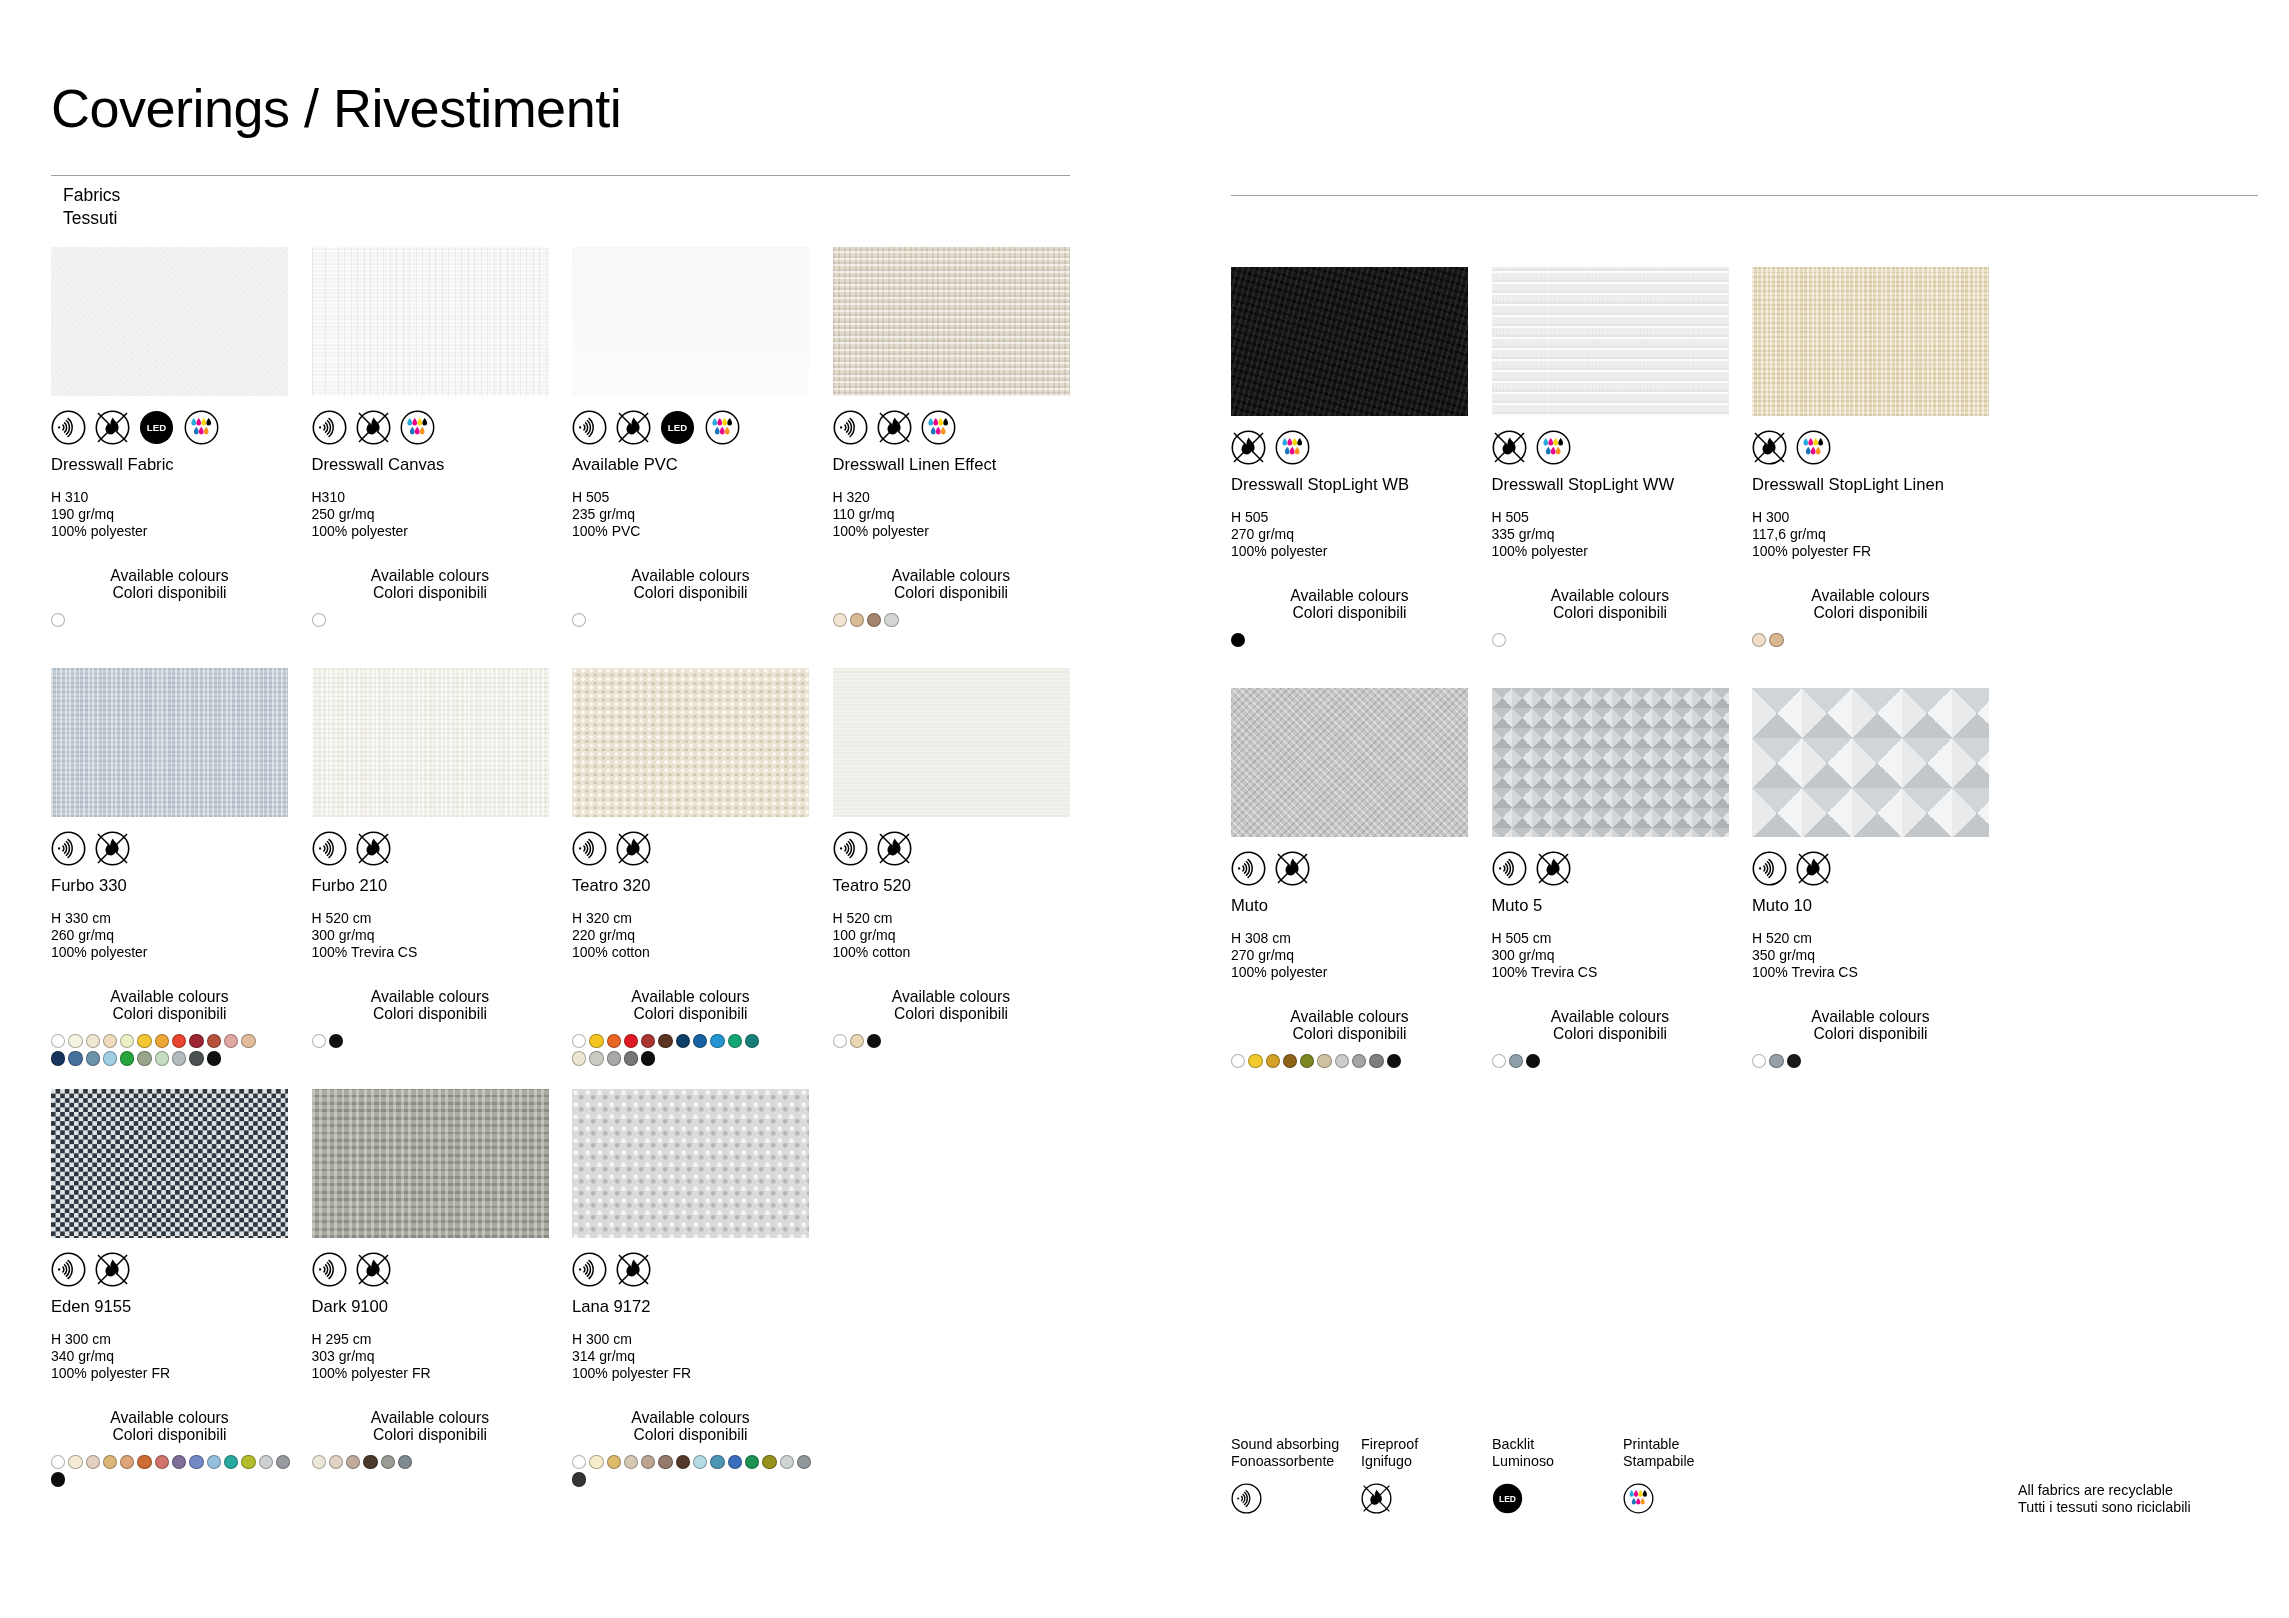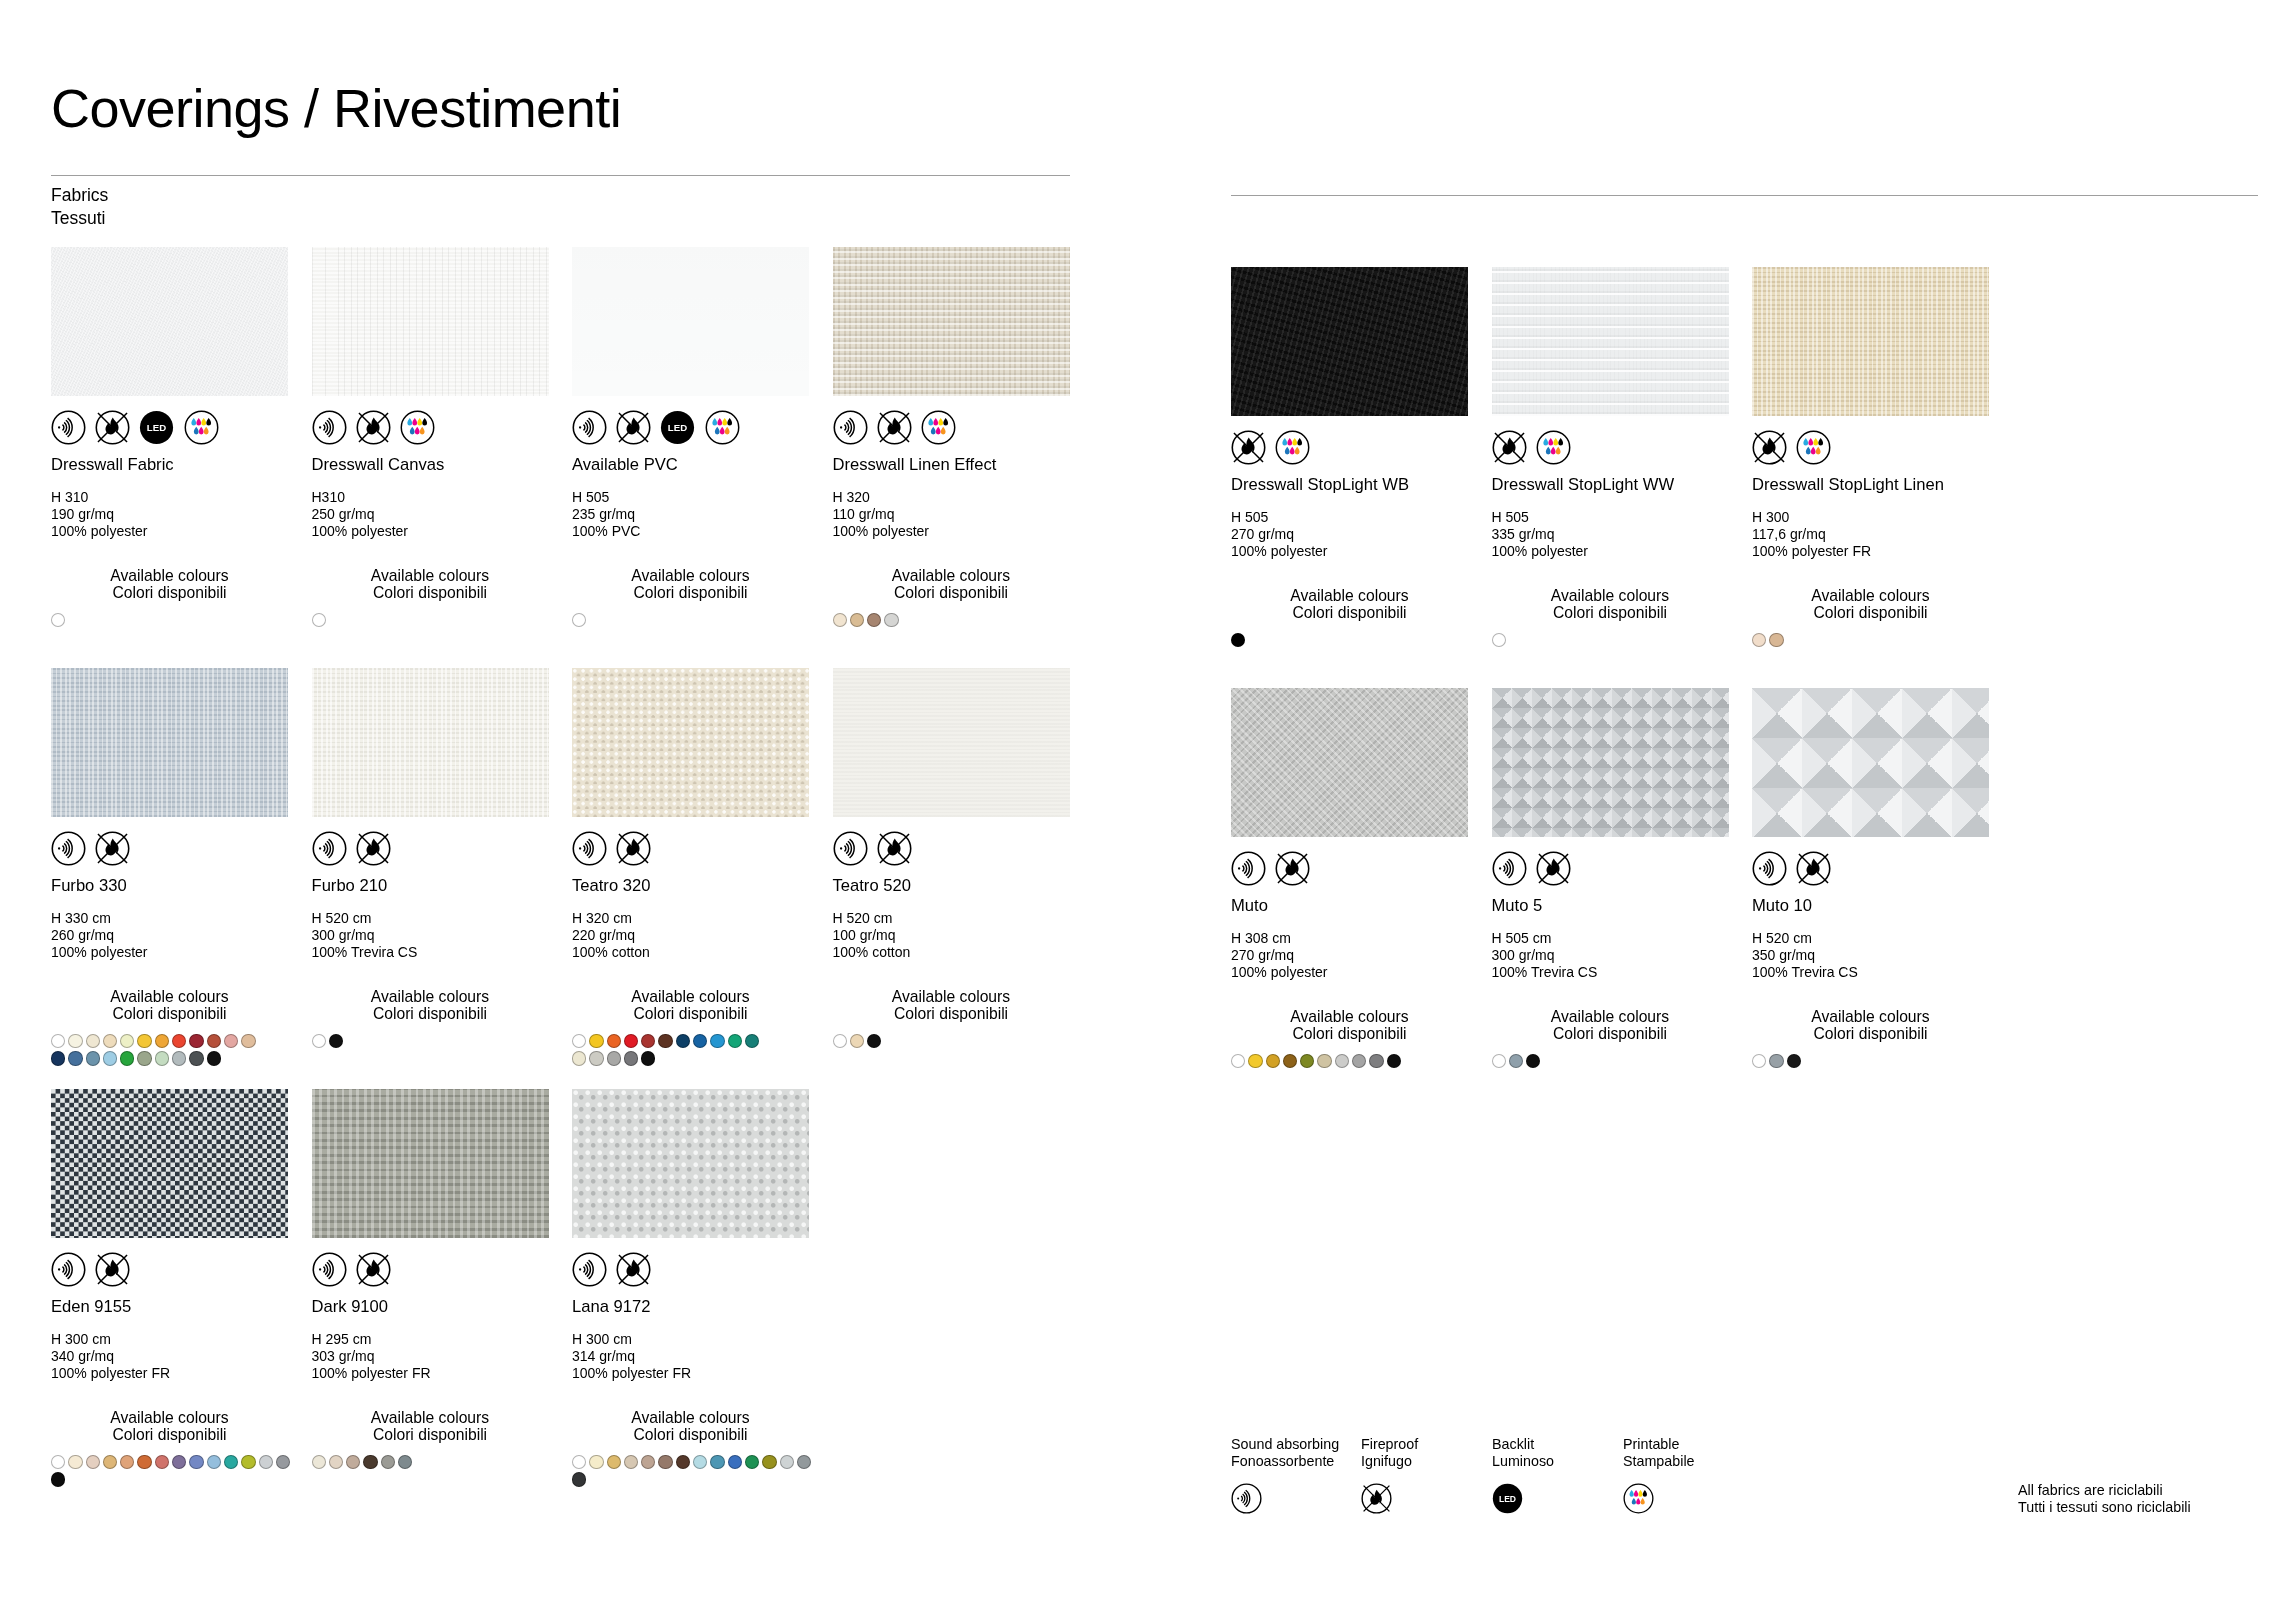--- a/index.html
+++ b/index.html
@@ -5,21 +5,21 @@
   html,body{margin:0;padding:0;background:#fff;}
   body{width:2290px;height:1619px;position:relative;overflow:hidden;
        font-family:"Liberation Sans","DejaVu Sans",sans-serif;color:#000;
        -webkit-font-smoothing:antialiased;}
   .page-title{position:absolute;left:51px;top:41px;font-size:54px;font-weight:400;
        letter-spacing:-0.5px;white-space:nowrap;}
   .section{position:absolute;top:175px;}
   .section-left{left:51px;width:1019px;}
   .section-right{left:1231px;width:1027px;margin-top:20px;}
   .rule{border-top:0.9px solid #9e9e9e;height:0;width:100%;}
-  .section-label{position:absolute;left:0;top:9.2px;font-size:17.5px;line-height:23px;}
+  .section-label{position:absolute;left:12px;top:9.2px;font-size:17.5px;line-height:23px;}
   .grid{display:grid;column-gap:23.5px;margin-top:71px;grid-auto-rows:421px;}
   .cols-4{grid-template-columns:repeat(4,237px);}
   .cols-3{grid-template-columns:repeat(3,237px);}
   .card{width:237px;}
   .swatch{width:237px;height:149px;}
   .icons{display:flex;gap:9.2px;margin-top:14px;height:35px;}
   .icon svg{display:block;}
   .name{margin-top:10px;font-size:16.6px;}
   .specs{margin-top:14px;font-size:14px;line-height:17px;}
   .avail{margin-top:27px;font-size:15.7px;line-height:17px;text-align:center;}
@@ -1039,16 +1039,16 @@
           <path fill="#000000" d="M26.800000000000004 8.700000000000001 C28.500000000000004 11.100000000000001 29.400000000000006 12.3 29.400000000000006 14.3 A2.6 2.6 0 1 1 24.200000000000003 14.3 C24.200000000000003 12.3 25.100000000000005 11.100000000000001 26.800000000000004 8.700000000000001 Z"></path>
           <path fill="#1b75bb" d="M13.3 18.299999999999997 C15 20.7 15.9 21.9 15.9 23.9 A2.6 2.6 0 1 1 10.700000000000001 23.9 C10.700000000000001 21.9 11.600000000000001 20.7 13.3 18.299999999999997 Z"></path>
           <path fill="#ec008c" d="M18.700000000000003 18.299999999999997 C20.400000000000002 20.7 21.300000000000004 21.9 21.300000000000004 23.9 A2.6 2.6 0 1 1 16.1 23.9 C16.1 21.9 17.000000000000004 20.7 18.700000000000003 18.299999999999997 Z"></path>
           <path fill="#f7941d" d="M24.1 18.299999999999997 C25.8 20.7 26.700000000000003 21.9 26.700000000000003 23.9 A2.6 2.6 0 1 1 21.5 23.9 C21.5 21.9 22.400000000000002 20.7 24.1 18.299999999999997 Z"></path>
         </svg>
       </span>
     </div>
   </div>
 
 <div class="footnote">
-  <div>All fabrics are riciclabili</div>
+  <div>All fabrics are recyclable</div>
   <div>Tutti i tessuti sono riciclabili</div>
 </div>
 
 
 </body></html>

